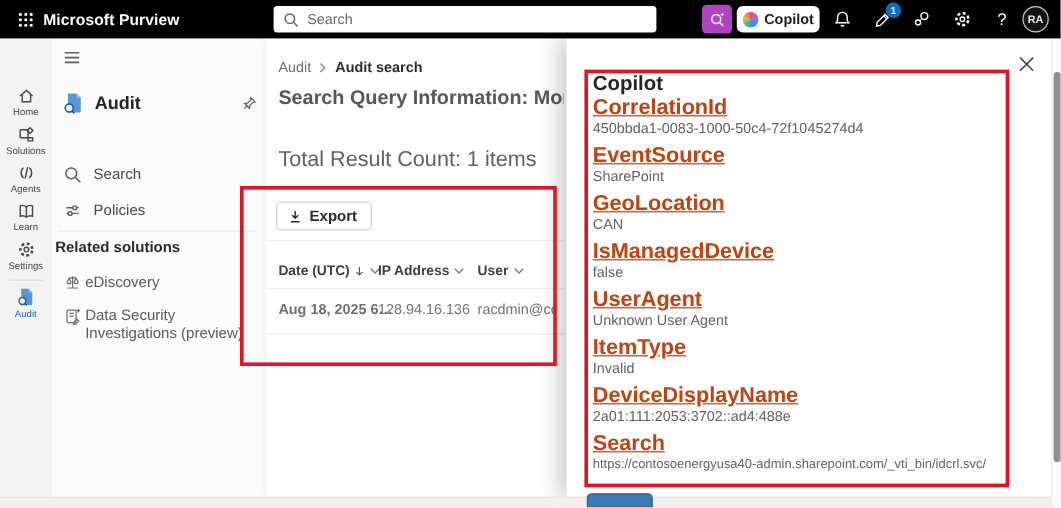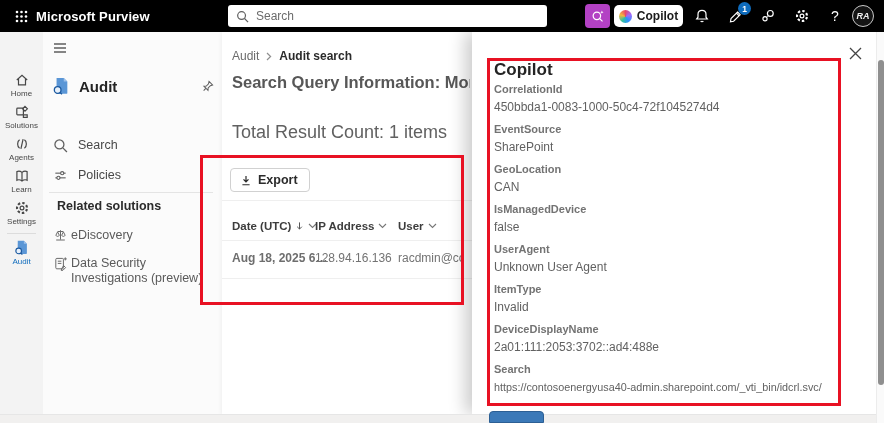--- a/index.html
+++ b/index.html
@@ -18,37 +18,37 @@
   .searchbox { left:228px; top:5px; width:319px; height:22px; background:#fff; border-radius:3px; display:flex; align-items:center; padding:0 8px; gap:7px; }
   .searchbox input { border:none; outline:none; flex:1; font-size:12px; font-family:inherit; color:#333; background:transparent; }
   .searchbox input::placeholder { color:#6b6b6b; }
   .magenta-btn { left:585px; top:4px; width:25px; height:24px; background:#b341c4; border-radius:4px; display:flex; align-items:center; justify-content:center; cursor:pointer; }
   .copilot-btn { left:614px; top:5px; width:69px; height:22px; background:#fff; border-radius:5px; display:flex; align-items:center; justify-content:center; gap:5px; cursor:pointer; }
   .copilot-logo { width:13px; height:13px; border-radius:50%; background:conic-gradient(#e8486c,#9c6cfe,#2e8fff,#30c0a0,#f5b83d,#e8486c); }
   .copilot-btn span { font-size:12px; font-weight:bold; color:#1b1b1b; }
   .tb-icon { top:0; height:32px; width:26px; display:flex; align-items:center; justify-content:center; cursor:pointer; }
   .badge { position:absolute; top:2px; right:-3px; width:13px; height:13px; background:#0f6cbd; border-radius:50%; color:#fff; font-size:8.5px; display:flex; align-items:center; justify-content:center; font-weight:bold; }
   .help-glyph { color:#fff; font-size:14px; }
-  .avatar { left:852px; top:5px; width:22px; height:22px; border-radius:50%; border:1.5px solid #c9c9c9; background:#141414; color:#ededed; font-size:9px; font-weight:bold; display:flex; align-items:center; justify-content:center; cursor:pointer;font-style:italic; }
+  .avatar { left:852px; top:5px; width:22px; height:22px; border-radius:50%; border:1.5px solid #c9c9c9; background:#141414; color:#ededed; font-size:9px; font-weight:bold; display:flex; align-items:center; justify-content:center; cursor:pointer; }
 
   
   .rail { left:0; top:32px; width:43px; height:391px; background:#f3f3f3; }
   .rail-item { position:absolute; left:0; width:43px; height:31px; display:flex; flex-direction:column; align-items:center; gap:1px; cursor:pointer; color:#474747; }
   .rail-item .rlabel { font-size:8px; color:#474747; }
   .rail-item.active .rlabel { color:#0f6cbd; }
   .rail-div { position:absolute; left:7px; width:29px; height:1px; background:#dcdcdc; }
 
   
   .sidebar { left:43px; top:32px; width:179px; height:391px; background:#fbfbfb; }
   .hamburger { left:10px; top:10px; cursor:pointer; }
   .sb-audit-row { left:6px; top:38px; width:166px; height:32px; display:flex; align-items:center; gap:8px; padding-left:2px; cursor:pointer; }
   .sb-audit-row .sb-title { font-size:15px; font-weight:bold; color:#242424; flex:1; }
   .sb-item { position:absolute; left:6px; width:166px; height:26px; display:flex; align-items:center; gap:10px; padding-left:4px; font-size:12.5px; color:#484848; cursor:pointer; border-radius:4px; }
   .sb-div { left:6px; top:160px; width:164px; height:1px; background:#e4e4e4; }
-  .sb-section { left:14px; top:167px; font-size:12.5px; font-weight:bold; color:#2b2b2b; }
+  .sb-section { left:3px; top:167px; font-size:12.5px; font-weight:bold; color:#2b2b2b; }
   .sb-item2 { position:absolute; left:6px; width:170px; display:flex; gap:3px; padding-left:4px; font-size:12.5px; color:#5a5a5a; cursor:pointer; align-items:flex-start; }
   .sb-item2 .two-line { line-height:15px; }
 
   
   .main-card { left:222px; top:32px; width:250px; height:382px; background:#fff; box-shadow:0 1px 5px rgba(0,0,0,.07); }
   .crumbs { position:absolute; left:10px; top:17px; display:flex; align-items:center; gap:7px; font-size:12px; }
   .crumb-parent { color:#6b6b6b; cursor:pointer; }
   .crumb-current { color:#2b2b2b; font-weight:bold; cursor:default; }
   .page-title { position:absolute; left:10px; top:40px; width:238px; font-size:16.5px; font-weight:bold; color:#575757; line-height:21px; white-space:nowrap; overflow:hidden; }
   .page-title2 { top:61px; }
@@ -59,21 +59,21 @@
   .td { position:absolute; top:219px; font-size:12px; color:#737373; white-space:nowrap; }
   .td.date { color:#6e6e6e; font-weight:bold; }
   .td.clip { max-width:64px; overflow:hidden; }
 
   
   .panel { left:472px; top:32px; width:412px; height:382px; background:#fff; box-shadow:-7px 0 16px rgba(0,0,0,.20); z-index:40; }
   .close-btn { position:absolute; left:374px; top:12px; width:18px; height:18px; display:flex; align-items:center; justify-content:center; cursor:pointer; }
   .panel-title { position:absolute; left:22px; top:28px; font-size:17px; font-weight:bold; color:#242424; }
   .fields { position:absolute; left:22px; top:50px; width:344px; }
   .field { margin-bottom:7px; }
-  .field .flabel { font-size:11px; font-weight:bold; color:#737373; line-height:15px; }
+  .field .flabel { font-size:18px; font-weight:bold; color:#c2410c; line-height:15px;text-decoration:underline; }
   .field .fvalue { font-size:12px; color:#616161; line-height:16px; margin-top:2px; white-space:nowrap; }
   .field .fvalue.small { font-size:10.8px; }
 
   
   .redbox { border:3px solid #e81123; z-index:70; pointer-events:none; }
   .redbox1 { left:200px; top:155px; width:264px; height:150px; }
   .redbox2 { left:487px; top:58px; width:354px; height:348px; }
   .footer-strip { left:0; top:414px; width:884px; height:9px; background:#f1f0ef; border-top:1px solid #e6e6e6; z-index:50; }
   .blue-btn { left:489px; top:411px; width:55px; height:12px; background:#3b79b8; border:1px solid #2c5f94; border-radius:4px 4px 0 0; z-index:60; cursor:pointer; }
   .scroll-track { left:876px; top:32px; width:8px; height:391px; background:#fafafa; border-left:1px solid #ececec; z-index:65; }

